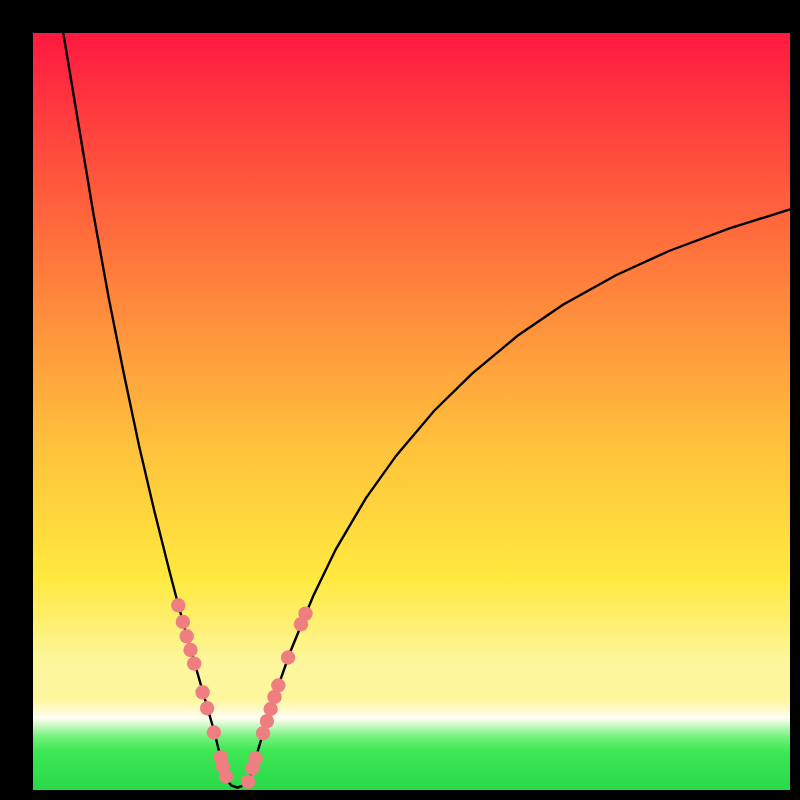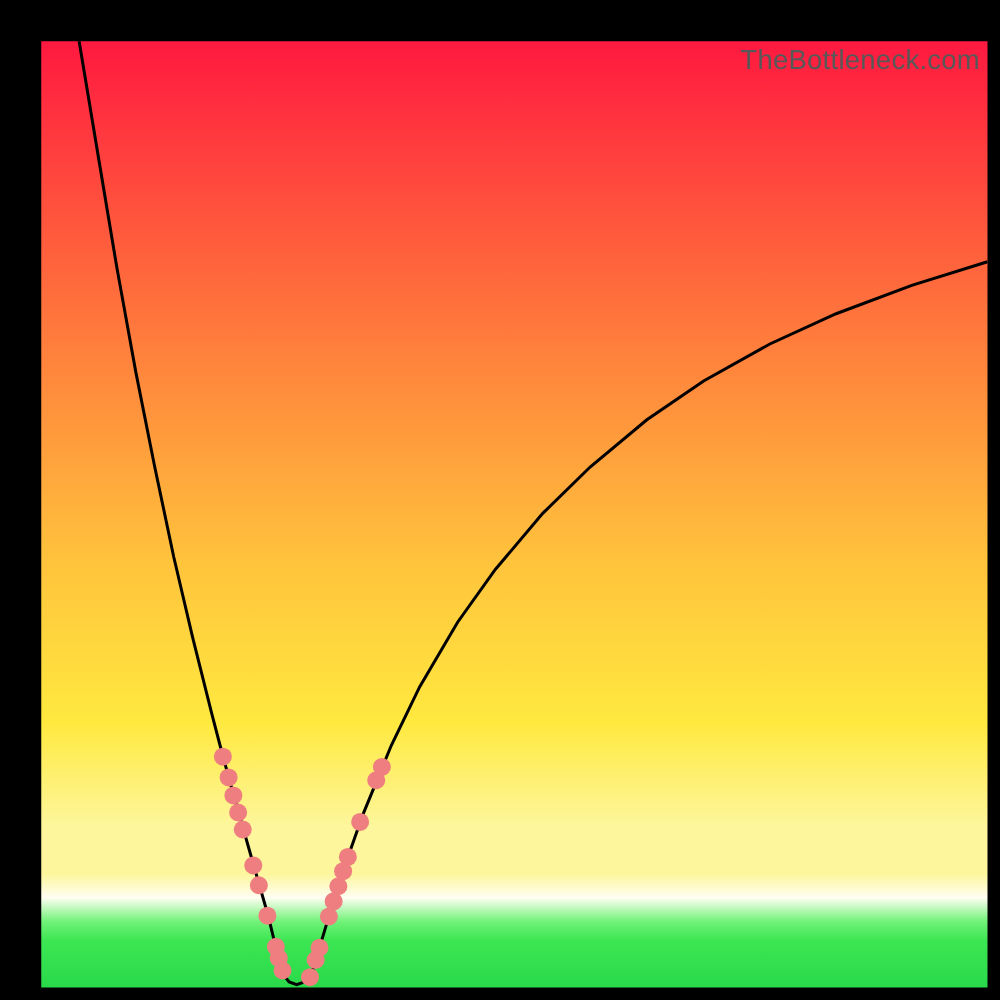--- a/index.html
+++ b/index.html
@@ -55,21 +55,20 @@
     width: 757px;
     height: 757px;
     overflow: visible;
   }
 </style>
 </head>
 <body>
 
 <div class="frame">
   <div class="plot-area">
-    <div class="attribution">TheBottleneck.com</div>
     <svg class="curve" viewBox="0 0 757 757" preserveAspectRatio="none">
       <path id="curvePath" fill="none" stroke="#000000" stroke-width="2.4" d="M 30.3 0.0 L 45.4 90.8 L 60.6 181.7 L 75.7 264.9 L 90.8 340.6 L 106.0 412.6 L 121.1 476.9 L 136.3 537.5 L 143.8 566.2 L 151.4 594.2 L 159.0 620.7 L 166.5 647.2 L 174.1 673.7 L 181.7 700.2 L 187.7 725.2 L 192.3 744.9 L 192.3 744.9 L 198.3 752.5 L 204.4 754.7 L 210.4 752.5 L 216.5 745.6 L 216.5 745.6 L 227.1 710.1 L 242.2 661.6 L 257.4 618.5 L 280.1 563.2 L 302.8 516.3 L 333.1 464.8 L 363.4 422.4 L 401.2 377.7 L 439.1 340.6 L 484.5 302.8 L 529.9 271.8 L 582.9 242.2 L 635.9 218.0 L 696.4 195.3 L 757.0 176.4"></path>
       <g id="markerGroup">
           <circle cx="145.3" cy="572.3" r="7.2" fill="#ef7e80"></circle>
           <circle cx="149.9" cy="588.9" r="7.2" fill="#ef7e80"></circle>
           <circle cx="153.7" cy="603.3" r="7.2" fill="#ef7e80"></circle>
           <circle cx="157.5" cy="617.0" r="7.2" fill="#ef7e80"></circle>
           <circle cx="161.2" cy="630.6" r="7.2" fill="#ef7e80"></circle>
           <circle cx="169.6" cy="659.3" r="7.2" fill="#ef7e80"></circle>
           <circle cx="174.1" cy="675.2" r="7.2" fill="#ef7e80"></circle>

